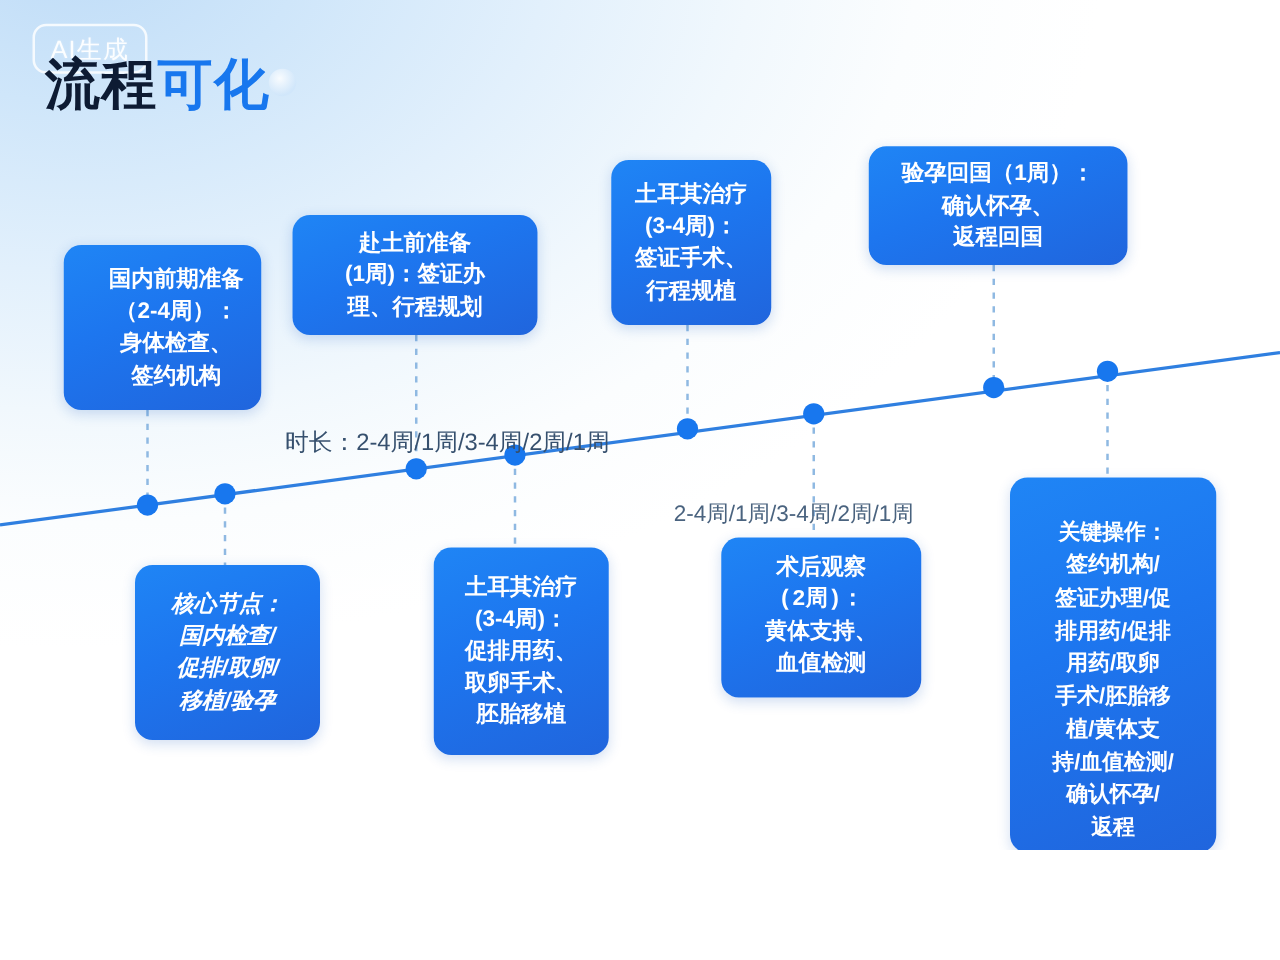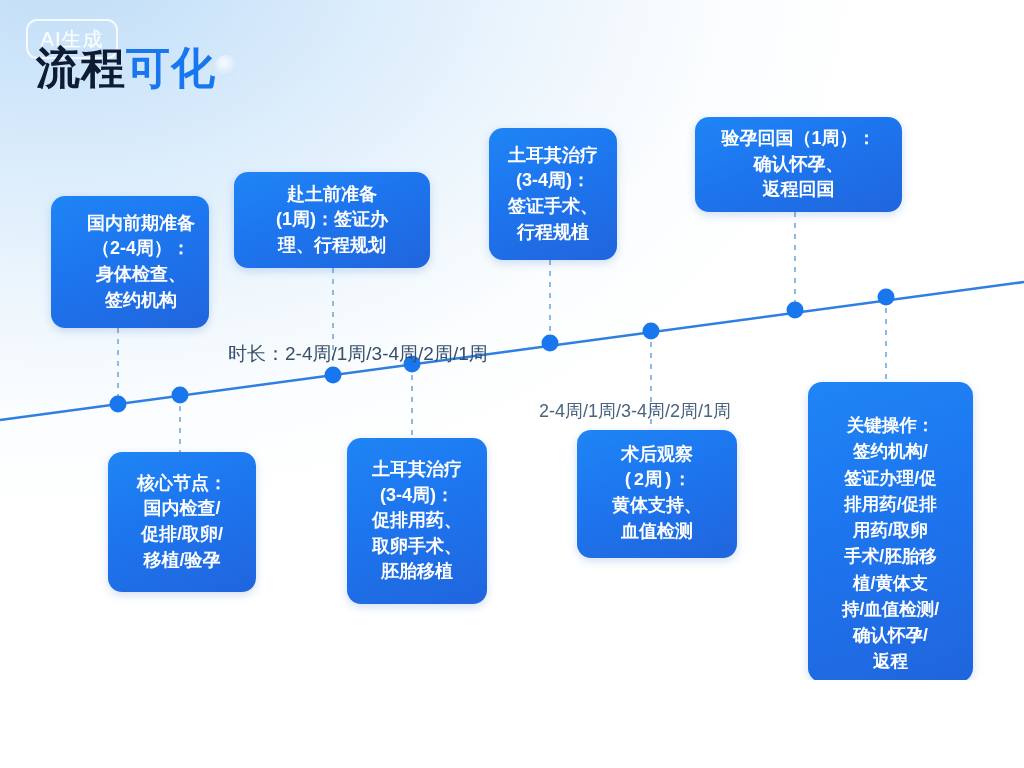--- a/index.html
+++ b/index.html
@@ -173,21 +173,21 @@
       <div class="card" style="left: 234px; top: 172px; width: 196px; height: 96px;"><span>赴土前准备
 (1周)：签证办
 理、行程规划</span></div>
       <div class="card" style="left: 489px; top: 128px; width: 128px; height: 132px;"><span>土耳其治疗
 (3-4周)：
 签证手术、
 行程规植</span></div>
       <div class="card" style="left: 695px; top: 117px; width: 207px; height: 95px;"><span>验孕回国（1周）：
 确认怀孕、
 返程回国</span></div>
-      <div class="card" style="left: 108px; top: 452px; width: 148px; height: 140px;"><span>核心节点：
+      <div class="card" style="left: 108px; top: 452px; width: 148px; height: 140px; font-style: italic;"><span>核心节点：
 国内检查/
 促排/取卵/
 移植/验孕</span></div>
       <div class="card" style="left: 347px; top: 438px; width: 140px; height: 166px;"><span>土耳其治疗
 (3-4周)：
 促排用药、
 取卵手术、
 胚胎移植</span></div>
       <div class="card" style="left: 577px; top: 430px; width: 160px; height: 128px; font-family: Liberation Mono, monospace;"><span>术后观察
 (2周)：

